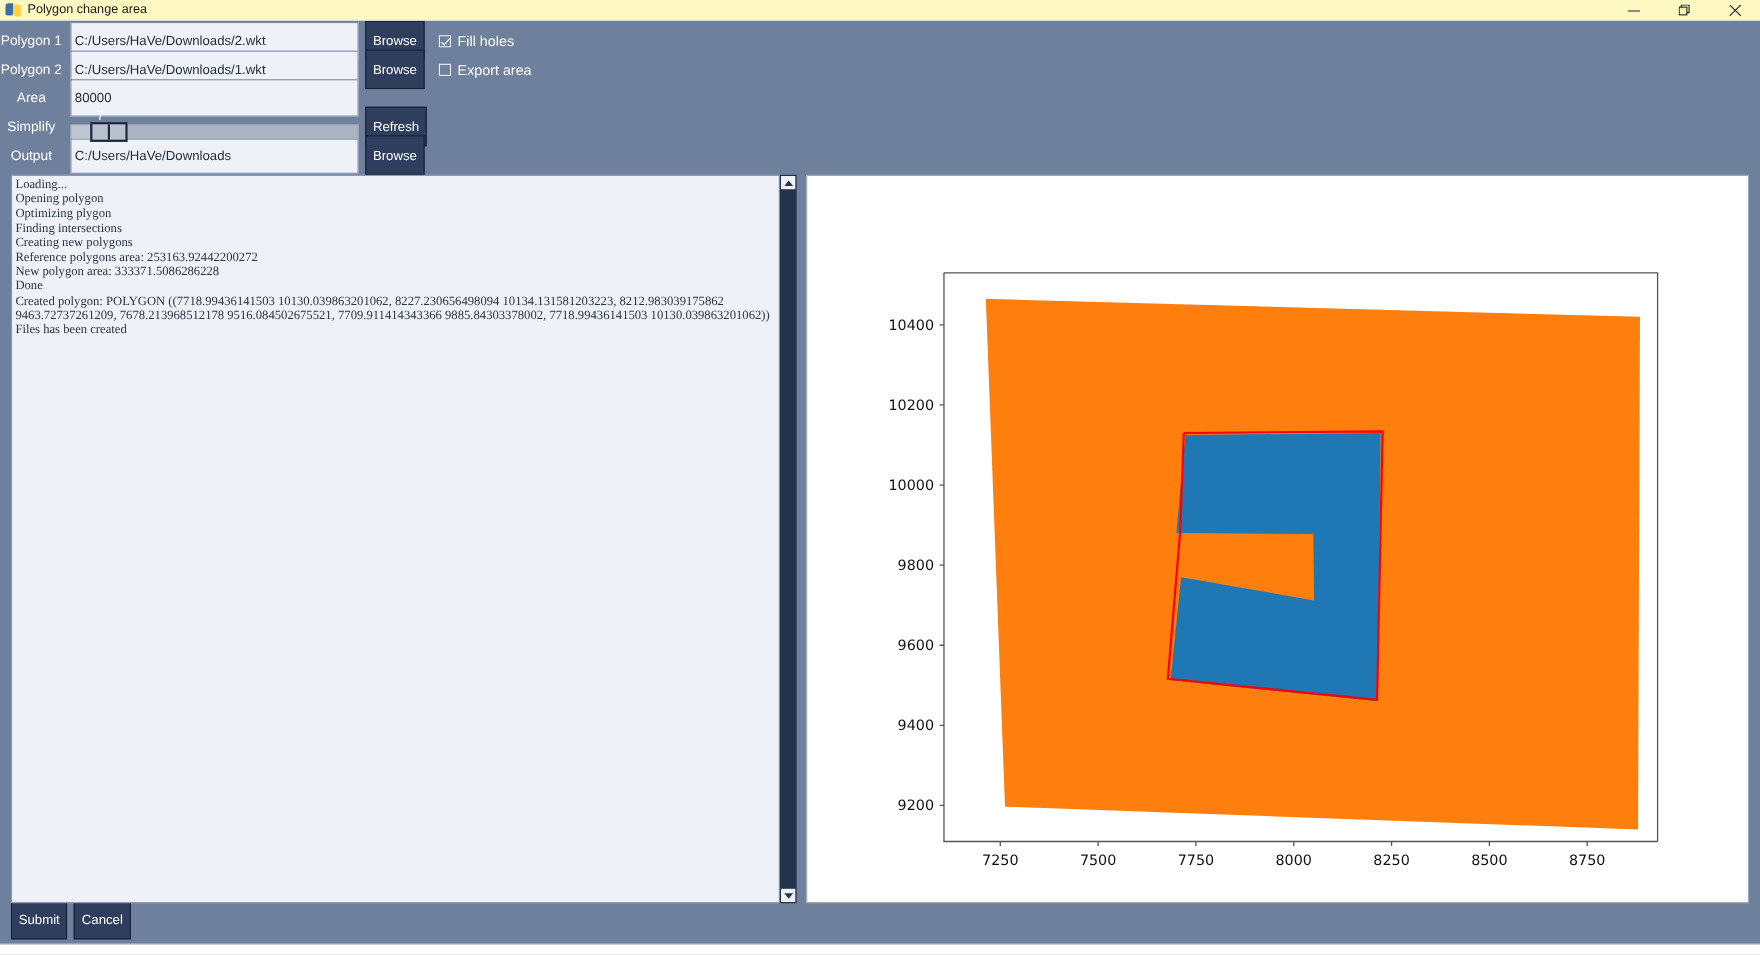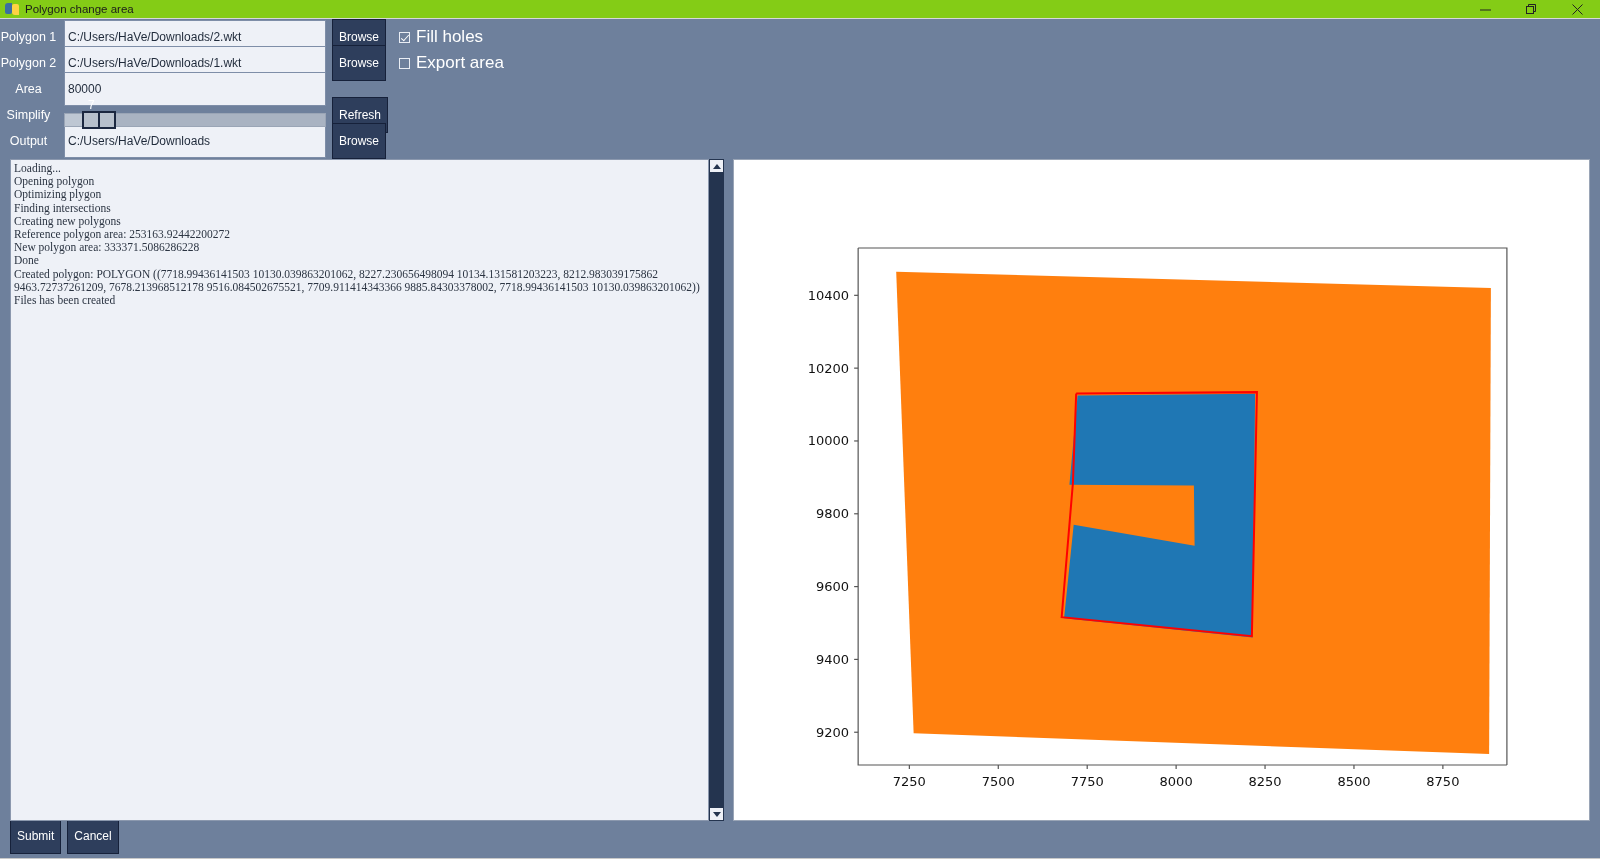--- a/index.html
+++ b/index.html
@@ -8,21 +8,21 @@
     margin: 0; padding: 0;
     width: 1600px; height: 868px;
     overflow: hidden;
     font-family: "Liberation Sans", sans-serif;
   }
   body { background: #6e809c; }
 
   
   .titlebar {
     height: 19px;
-    background: #84cc16;
+    background: #fef9c3;
     display: flex;
     align-items: center;
     border-bottom: 1px solid #d8d8d8;
     position: relative;
   }
   .tb-icon {
     width: 14px; height: 14px;
     margin-left: 5px; margin-right: 6px;
     position: relative;
     flex: none;
@@ -91,21 +91,21 @@
     padding: 0 6px;
     margin-left: 6px;
     cursor: pointer;
     line-height: 18px;
     flex: none;
   }
   .chk-wrap {
     display: flex;
     align-items: center;
     margin-left: 13px;
-    font-size: 17px;
+    font-size: 13px;
     color: #ffffff;
     white-space: nowrap;
     flex: none;
   }
   .chkbox {
     width: 11px; height: 11px;
     background: #6e809c;
     border: 1px solid #e9edf4;
     margin-right: 6px;
     position: relative;
@@ -323,21 +323,21 @@
 
 <div class="main">
 
   <div class="log-pane">
     <div class="log-box" id="log-box">
         <div class="log-line">Loading...</div>
         <div class="log-line">Opening polygon</div>
         <div class="log-line">Optimizing plygon</div>
         <div class="log-line">Finding intersections</div>
         <div class="log-line">Creating new polygons</div>
-        <div class="log-line">Reference polygon area: 253163.92442200272</div>
+        <div class="log-line">Reference polygons area: 253163.92442200272</div>
         <div class="log-line">New polygon area: 333371.5086286228</div>
         <div class="log-line">Done</div>
         <div class="log-line">Created polygon: POLYGON ((7718.99436141503 10130.039863201062, 8227.230656498094 10134.131581203223, 8212.983039175862 9463.72737261209, 7678.213968512178 9516.084502675521, 7709.911414343366 9885.84303378002, 7718.99436141503 10130.039863201062))</div>
         <div class="log-line">Files has been created</div>
       </div>
     <div class="vscroll">
       <div class="vs-arrow up">
           <span class="tri"></span>
         </div>
       <div class="vs-arrow down">

